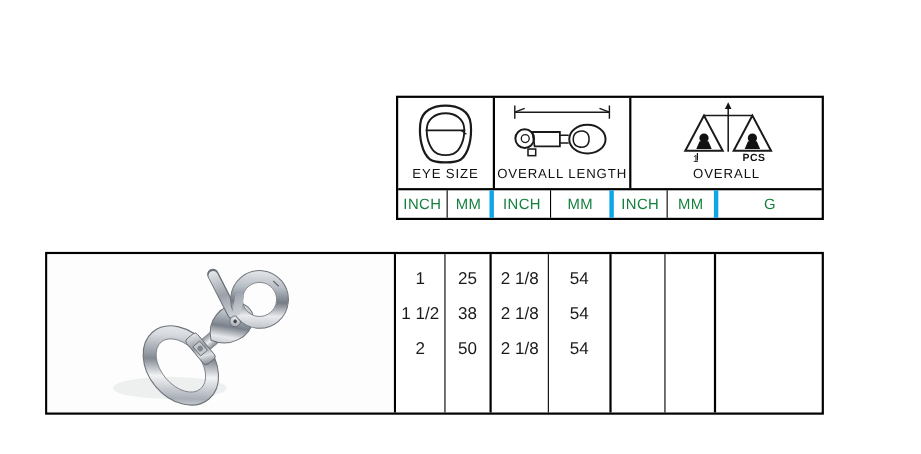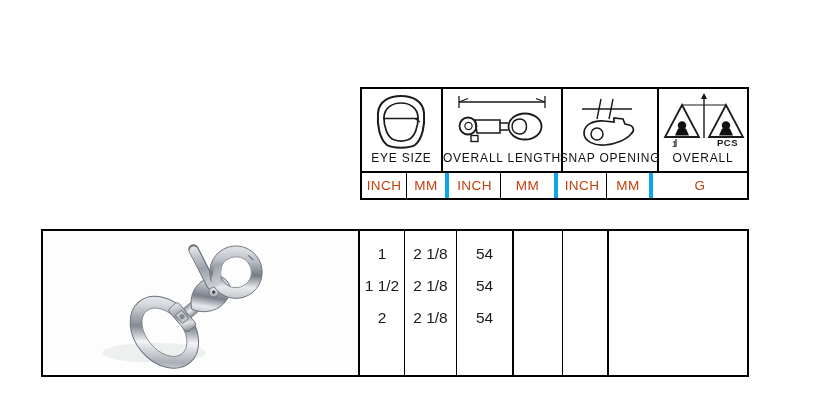--- a/index.html
+++ b/index.html
@@ -20,21 +20,21 @@
   }
   .grp.last { border-right:none; flex:1; }
   .w1 { width:88px;align-items:center; } .w2 { width:124px; } .w3 { width:96px; }
   .icon-wrap { flex:1; display:flex; align-items:center; justify-content:center; padding-top:2px; }
   .grp-label {
     font-size:12px; letter-spacing:0.8px; padding-bottom:6px; white-space:nowrap; color:#111;
   }
   .sh-units { display:flex; flex:1; }
   .ucell {
     box-sizing:border-box; display:flex; align-items:center; justify-content:center;
-    font-size:13.5px; letter-spacing:0.4px; color:#c2410c;
+    font-size:13.5px; letter-spacing:0.4px; color:#15803d;
   }
   .ucell.thin  { border-right:1px solid #000; }
   .ucell.thick { border-right:4px solid #0ea5e9; }
   .cu1 { width:45px; } .cu2 { width:42px; } .cu3 { width:52px; }
   .cu4 { width:57px; } .cu5 { width:49px; } .cu6 { width:46px; }
   .culast { flex:1; }
   
   .product-table {
     position:absolute; left:41px; top:229px; width:708px; height:148px;
     box-sizing:border-box; border:2px solid #000; background:#fff; display:flex;
@@ -94,36 +94,20 @@
               <path d="M23,27 H48 V40 H25 Z" stroke-width="1.6"></path>
               <path d="M48,30 H56 M48,37 H56" stroke-width="1.4"></path>
               <ellipse cx="73" cy="33.5" rx="16.5" ry="13" stroke-width="1.8"></ellipse>
               <path d="M65,26.5 C58.5,28.5 58.5,38.5 65,40.5 C70,42 74.5,39.5 74.5,33.5 C74.5,27.5 70,25 65,26.5 Z" stroke-width="1.4"></path>
             </g>
           </svg>
         </div>
         <div class="grp-label">OVERALL LENGTH</div>
       </div>
 
-      <div class="grp w3">
-        <div class="icon-wrap">
-          <svg width="84" height="54" viewBox="0 0 84 54">
-            <g stroke="#1a1a1a" fill="none" stroke-width="1.4">
-              <line x1="14" y1="15" x2="64" y2="15"></line>
-              <line x1="33" y1="5" x2="29" y2="25"></line>
-              <line x1="45" y1="5" x2="41" y2="25"></line>
-            </g>
-            <g stroke="#1a1a1a" fill="none">
-              <path d="M63,40 C66.5,37.5 66.5,32.5 61,31 L57,30 L55,25 L46,24 L46,28 L36,27 C25,26 16,31 16,39 C16,47 26,52 37,51 C48,50 58.5,45.5 63,40 Z" stroke-width="1.7"></path>
-              <circle cx="29" cy="40" r="6" stroke-width="1.5"></circle>
-            </g>
-          </svg>
-        </div>
-        <div class="grp-label">SNAP OPENING</div>
-      </div>
 
       <div class="grp last">
         <div class="icon-wrap">
           <svg width="88" height="58" viewBox="0 0 88 58">
             <g stroke="#1a1a1a" fill="none">
               <line x1="45" y1="5" x2="45" y2="46" stroke-width="1.4"></line>
               <line x1="23" y1="13" x2="67" y2="13" stroke-width="1.2"></line>
               <path d="M23,13 L6,45 H40 Z" stroke-width="1.8"></path>
               <path d="M67,13 L50,45 H84 Z" stroke-width="1.8"></path>
             </g>
@@ -232,20 +216,25 @@
           <line x1="147" y1="9.5" x2="154" y2="8.8" stroke="#60656c" stroke-width="1.1"></line>
         </g>
       </svg>
     </div>
 
     <div class="dcol thin cu1">
       <div class="dval">1</div>
       <div class="dval">1 1/2</div>
       <div class="dval">2</div>
     </div>
+    <div class="dcol thick cu2">
+      <div class="dval">25</div>
+      <div class="dval">38</div>
+      <div class="dval">50</div>
+    </div>
     <div class="dcol thin cu3">
       <div class="dval">2 1/8</div>
       <div class="dval">2 1/8</div>
       <div class="dval">2 1/8</div>
     </div>
     <div class="dcol thick cu4">
       <div class="dval">54</div>
       <div class="dval">54</div>
       <div class="dval">54</div>
     </div>

